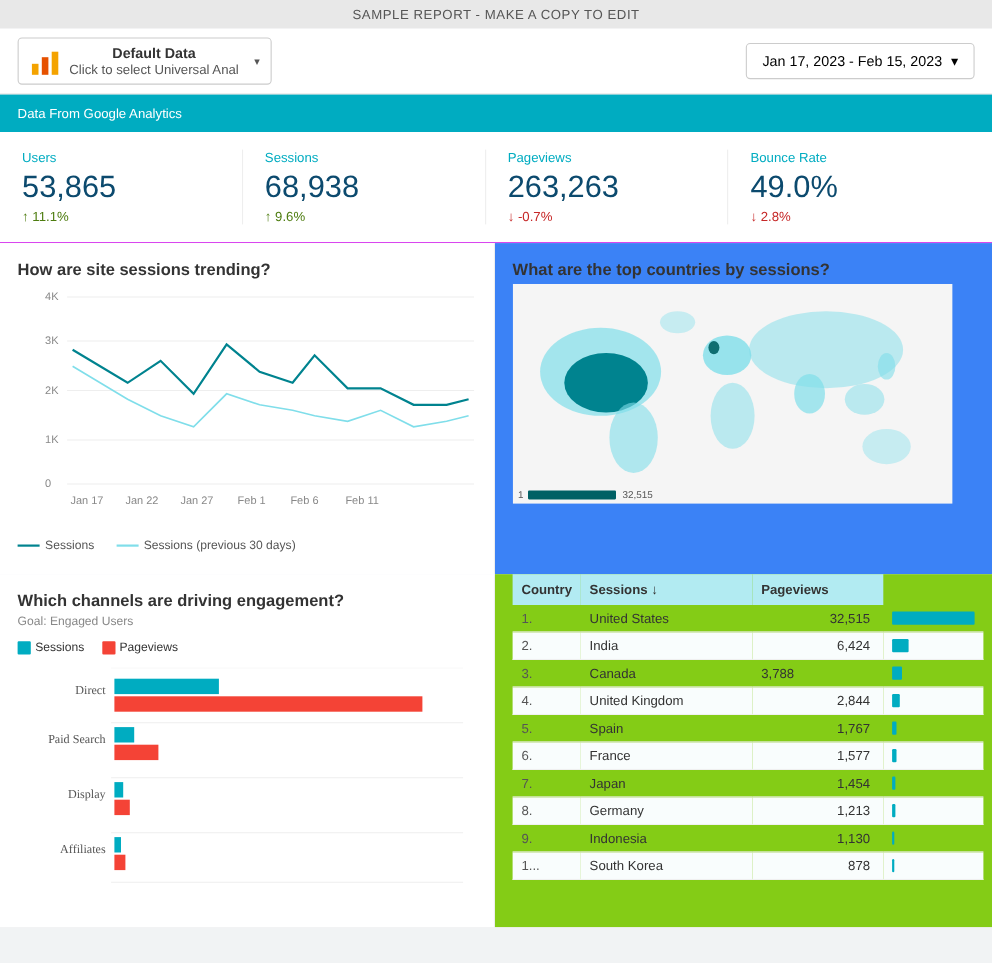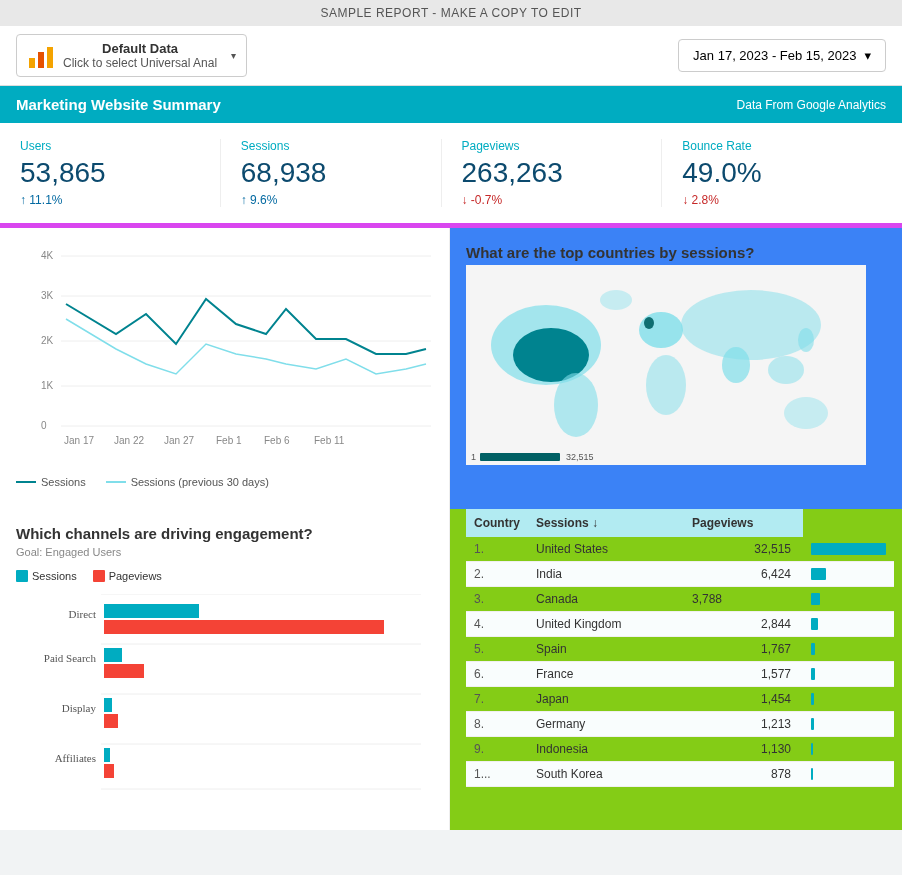--- a/index.html
+++ b/index.html
@@ -67,35 +67,35 @@
     }
 
     .header-bar .title { font-size: 15px; font-weight: bold; }
     .header-bar .subtitle { font-size: 12px; }
 
     .metrics-row {
       background: #fff;
       display: flex;
       padding: 16px 20px;
       gap: 0;
-      border-bottom: 5px solid #d946ef;
+      border-bottom: 1px solid #d946ef;
     }
 
     .metric {
       flex: 1;
       padding: 0 20px;
       border-right: 1px solid #eee;
     }
     .metric:first-child { padding-left: 0; }
     .metric:last-child { border-right: none; }
 
     .metric-label { font-size: 12px; color: #00acc1; margin-bottom: 4px; }
     .metric-value { font-size: 28px; font-weight: 300; color: #0c4a6e; }
     .metric-change { font-size: 12px; margin-top: 4px; }
-    .metric-change.up { color: #0369a1; }
+    .metric-change.up { color: #4d7c0f; }
     .metric-change.down { color: #c62828; }
 
     .main-content {
       display: flex;
       gap: 0;
     }
 
     .left-panel {
       width: 450px;
       background: #fff;
@@ -257,21 +257,20 @@
     <span class="ds-arrow">▾</span>
   </button>
 
   <button class="date-btn">
     <span>Jan 17, 2023 - Feb 15, 2023</span>
     <span>▾</span>
   </button>
 </div>
 
 <div class="header-bar">
-  <span class="title">Marketing Website Summary</span>
   <span class="subtitle">Data From Google Analytics</span>
 </div>
 
 <div class="metrics-row">
   <div class="metric">
     <div class="metric-label">Users</div>
     <div class="metric-value">53,865</div>
     <div class="metric-change up">↑ 11.1%</div>
   </div>
   <div class="metric">
@@ -287,20 +286,21 @@
   <div class="metric">
     <div class="metric-label">Bounce Rate</div>
     <div class="metric-value">49.0%</div>
     <div class="metric-change down">↓ 2.8%</div>
   </div>
 </div>
 
 <div class="main-content">
 
   <div class="left-panel">
+    <div class="section-title">How are site sessions trending?</div>
     <div class="chart-container">
       <svg width="420" height="210">
 
         <text x="25" y="15" font-size="10" fill="#888">4K</text>
         <text x="25" y="55" font-size="10" fill="#888">3K</text>
         <text x="25" y="100" font-size="10" fill="#888">2K</text>
         <text x="25" y="145" font-size="10" fill="#888">1K</text>
         <text x="25" y="185" font-size="10" fill="#888">0</text>
 
         <line x1="45" y1="12" x2="415" y2="12" stroke="#eee" stroke-width="1"></line>

